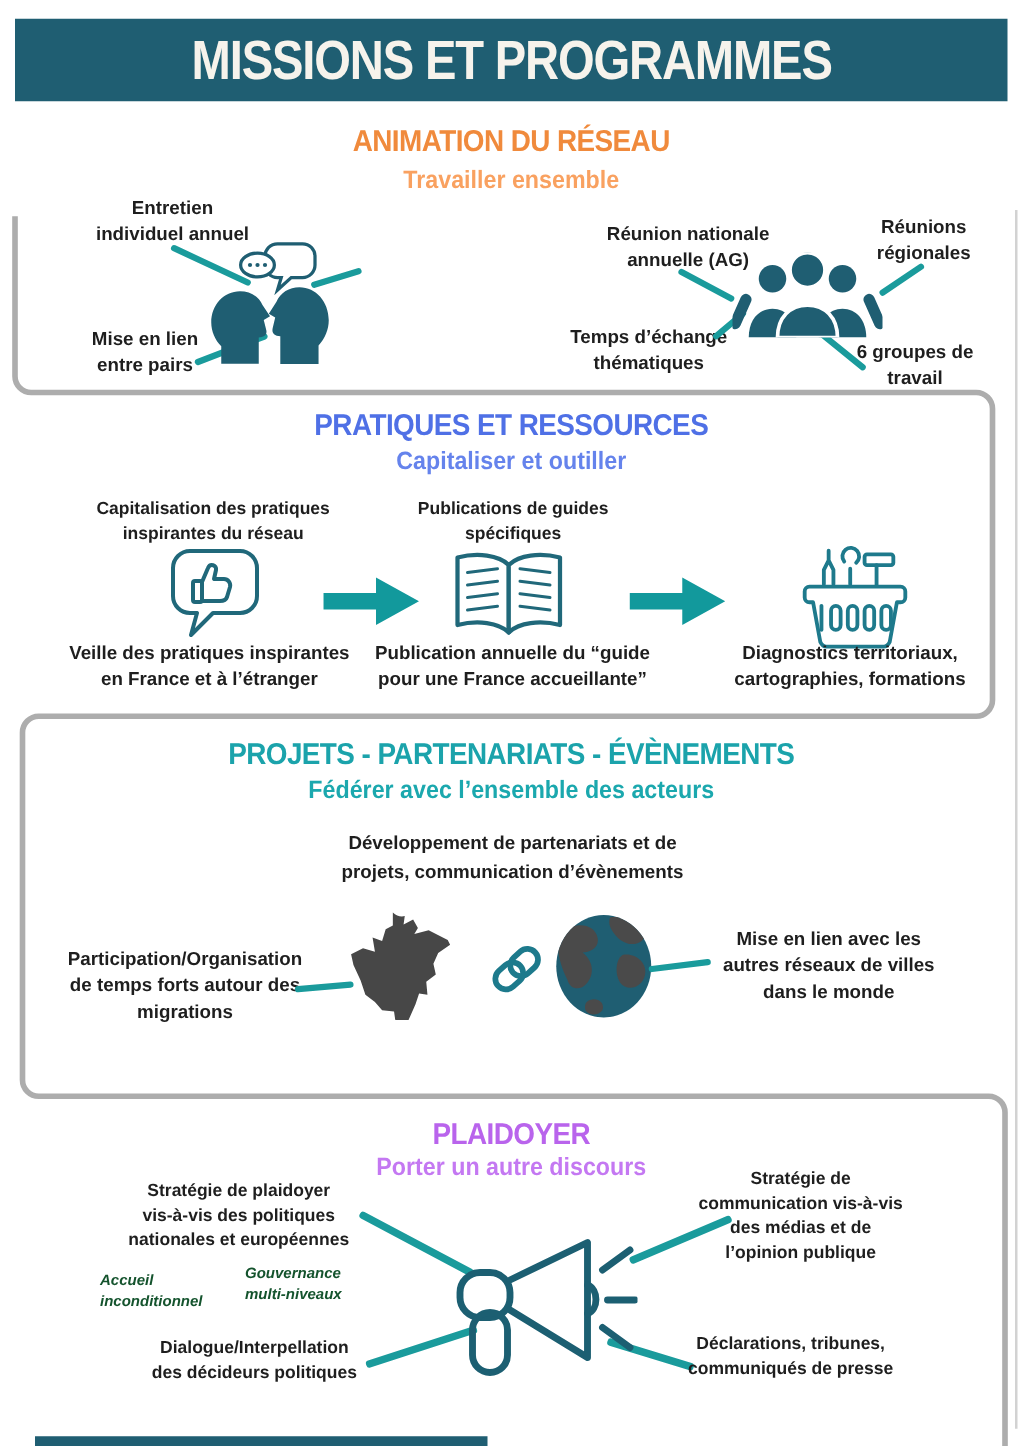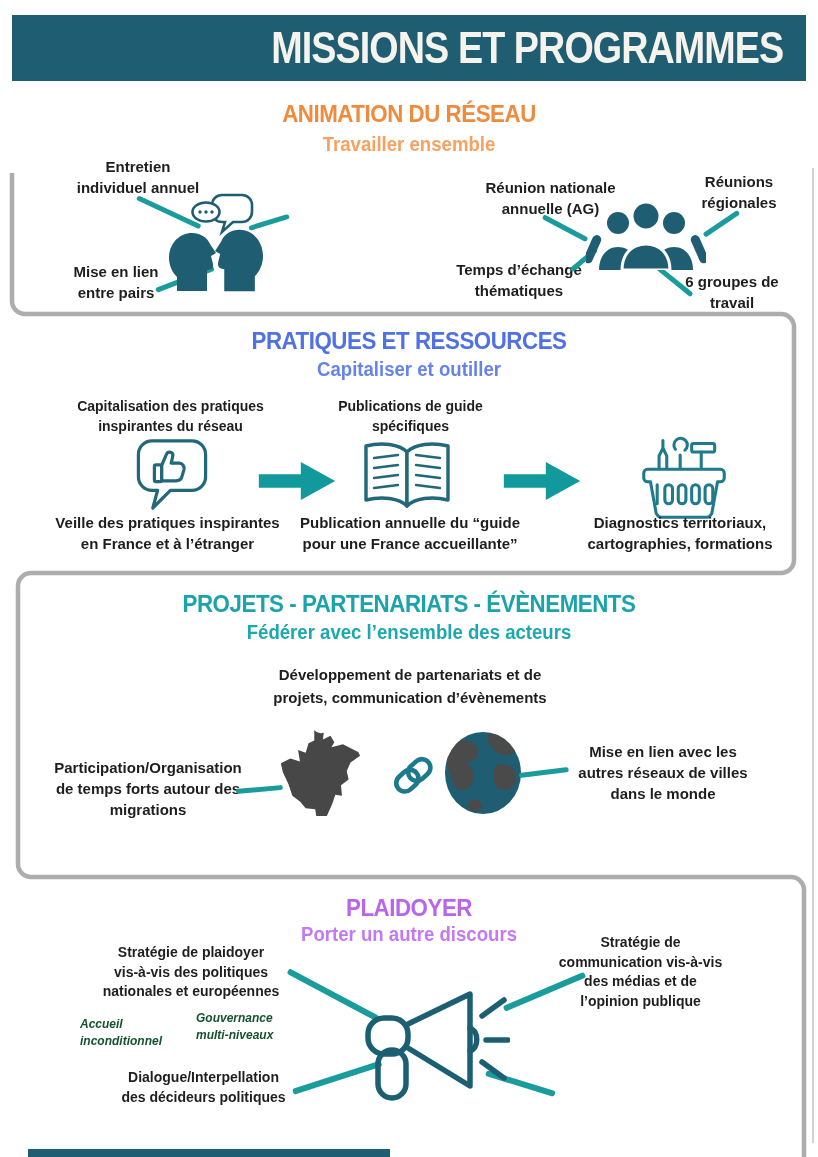--- a/index.html
+++ b/index.html
@@ -2,21 +2,21 @@
 <html><head>
 <meta charset="utf-8">
 <style>
   html,body{margin:0;padding:0;background:#fff;}
   .page{
     position:relative;width:818px;height:1157px;background:#ffffff;
     overflow:hidden;font-family:"Liberation Sans", sans-serif;color:#1E1E1E;
   }
   .header-bar{
     position:absolute;left:12px;top:15px;width:794px;height:66px;
-    background:#1F5E72;display:flex;align-items:center;justify-content:flex-end;
+    background:#1F5E72;display:flex;align-items:center;justify-content:center;
   }
   .header-bar span{
     color:#F6F3EC;font-size:41px;font-weight:bold;letter-spacing:-1px;
     transform:scaleX(.92) scaleY(1.08);white-space:nowrap;
   }
   .sec-title,.sec-sub{
     position:absolute;left:0;width:818px;text-align:center;font-weight:bold;
     transform:scaleX(.93);white-space:nowrap;
   }
   .sec-title{font-size:24px;letter-spacing:-.5px;}
@@ -117,21 +117,21 @@
         <path d="M36,68 c0,-16 10,-26 24,-26 c14,0 24,10 24,26 z" stroke="#fff" stroke-width="3"></path>
       </g>
     </svg>
   </div>
 
   <div class="sec-title t-blue" style="top:327px">PRATIQUES ET RESSOURCES</div>
   <div class="sec-sub s-blue" style="top:358px">Capitaliser et outiller</div>
 
   <div class="lbl lbl-lg" style="left:48px;top:397px;width:245px">Capitalisation des pratiques
 inspirantes du réseau</div>
-  <div class="lbl lbl-lg" style="left:303px;top:397px;width:215px">Publications de guide
+  <div class="lbl lbl-lg" style="left:303px;top:397px;width:215px">Publications de guides
 spécifiques</div>
 
   <div class="icon" style="left:128px;top:436px;width:88px;height:80px">
     <svg viewBox="0 0 100 100">
       <g fill="none" stroke="#20687A" stroke-width="4" stroke-linejoin="round" stroke-linecap="round">
         <path d="M25,6 h50 a17,17 0 0 1 17,17 v28 a17,17 0 0 1 -17,17 H48 L26,90 l6,-22 h-7 A17,17 0 0 1 8,51 V23 A17,17 0 0 1 25,6 z"></path>
         <rect x="28" y="36" width="9" height="21" rx="2"></rect>
         <path d="M37,56 V37 l6,-14 c2,-5 9,-3 8,2 l-2,9 h10 c4,0 7,4 6,8 l-3,10 c-1,3 -4,4 -7,4 z"></path>
       </g>
     </svg>
@@ -263,15 +263,17 @@
         <path d="M126,54 H148"></path>
         <path d="M122,76 L144,92"></path>
       </g>
     </svg>
   </div>
 
   <div class="lbl lbl-lg" style="left:543px;top:933px;width:195px">Stratégie de
 communication vis-à-vis
 des médias et de
 l’opinion publique</div>
+  <div class="lbl lbl-lg" style="left:530px;top:1065px;width:205px">Déclarations, tribunes,
+communiqués de presse</div>
 
   <div class="bottom-bar"></div>
 </div>
 
 </body></html>

